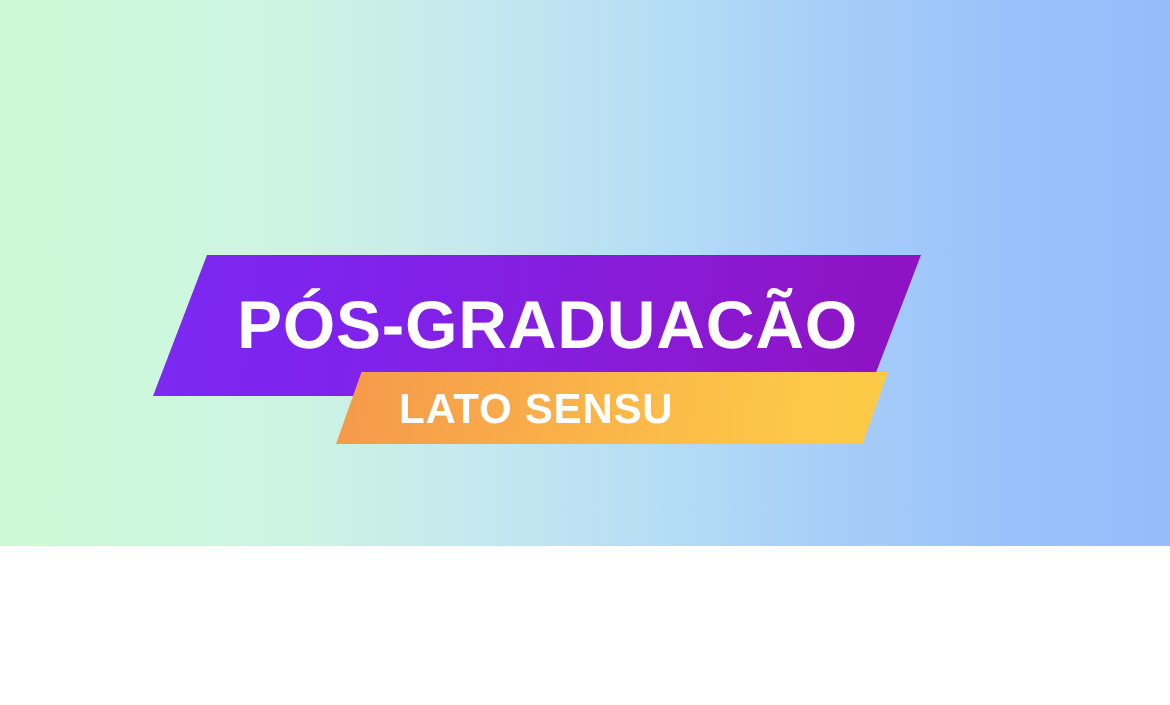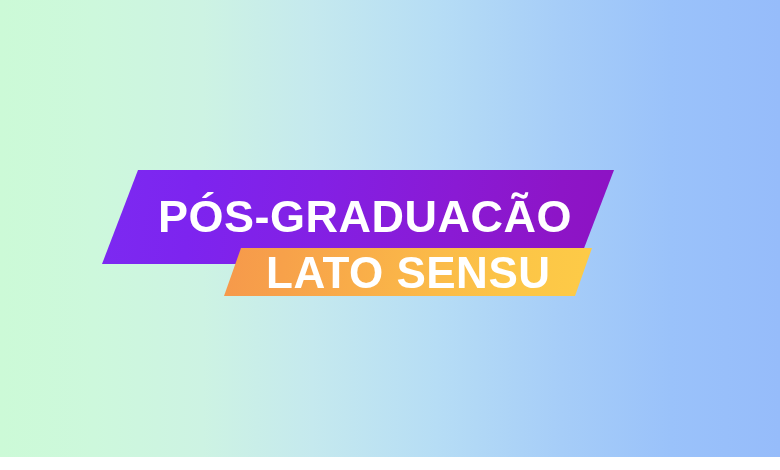--- a/index.html
+++ b/index.html
@@ -9,21 +9,21 @@
   body {
     width: 780px;
     height: 470px;
     overflow: hidden;
     font-family: "Liberation Sans", sans-serif;
   }
 
   #banner-canvas {
     position: relative;
     width: 780px;
-    height: 457px;
+    height: 364px;
     overflow: hidden;
   }
 
   
   #background-gradient {
     position: absolute;
     inset: 0;
     background: linear-gradient(90deg,
       #ccfad7 0%,
       #cdf8dc 12%,
@@ -100,21 +100,21 @@
     font-weight: 700;
     letter-spacing: 0.5px;
     color: #ffffff;
     white-space: nowrap;
   }
 
   #headline-secondary {
     position: absolute;
     left: 266px;
     top: 252px;
-    font-size: 44px;
+    font-size: 28px;
     line-height: 42px;
     font-weight: 700;
     letter-spacing: 0.5px;
     color: #ffffff;
     white-space: nowrap;
   }
 </style>
 </head>
 <body>
 

